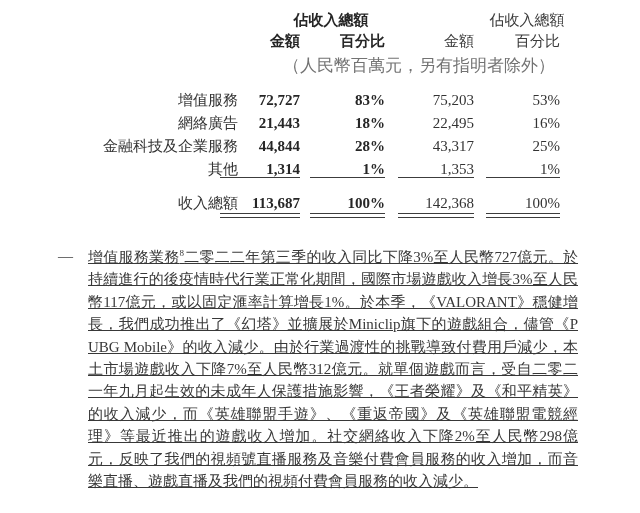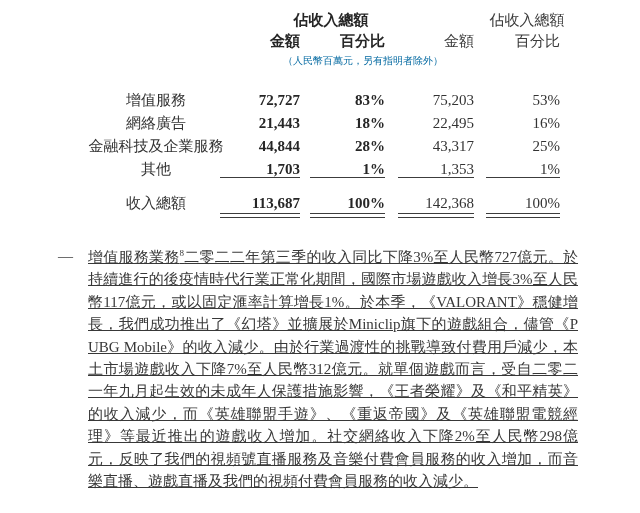--- a/index.html
+++ b/index.html
@@ -9,28 +9,28 @@
     position: relative;
     font-family: "Liberation Serif", "DejaVu Serif", serif;
     color: #333333;
     overflow: hidden;
   }
   .abs { position: absolute; }
   .b { font-weight: bold; color: #262626; }
   .hdr { font-size: 14.5px; line-height: 18px; }
   .trow { position: absolute; left: 0; width: 640px; font-size: 15px; line-height: 20px; }
   .trow > span { position: absolute; top: 0; white-space: nowrap; }
-  .lab { left: 66px;  width: 180px; text-align: center; }
+  .lab { left: 58px;  width: 180px; text-align: right; }
   .c1  { left: 220px; width: 80px;  text-align: right; }
   .c2  { left: 310px; width: 75px;  text-align: right; }
   .c3  { left: 398px; width: 76px;  text-align: right; }
   .c4  { left: 486px; width: 74px;  text-align: right; }
   .rule  { position: absolute; height: 0; border-top: 1.5px solid #3c3c3c; }
   .rule2 { position: absolute; height: 3px; border-top: 1.5px solid #3c3c3c; border-bottom: 1.5px solid #3c3c3c; }
-  .note { font-size: 10px; color: #0369a1; white-space: nowrap; }
+  .note { font-size: 17px; color: #737373; white-space: nowrap; }
   .bullet { font-size: 15px; color: #3a3a3a; }
   .ptext {
     width: 490px;
     font-size: 15px;
     line-height: 22.4px;
     text-align: justify;
     color: #383838;
     word-break: break-all;
     text-decoration: underline;
   }
@@ -74,21 +74,21 @@
   <div class="trow" style="top:136px">
     <span class="lab">金融科技及企業服務</span>
     <span class="c1 b">44,844</span>
     <span class="c2 b">28%</span>
     <span class="c3">43,317</span>
     <span class="c4">25%</span>
   </div>
 
   <div class="trow" style="top:159px">
     <span class="lab">其他</span>
-    <span class="c1 b">1,703</span>
+    <span class="c1 b">1,314</span>
     <span class="c2 b">1%</span>
     <span class="c3">1,353</span>
     <span class="c4">1%</span>
   </div>
 
   <div class="rule" style="left:220px; top:177px; width:80px"></div>
   <div class="rule" style="left:310px; top:177px; width:75px"></div>
   <div class="rule" style="left:398px; top:177px; width:76px"></div>
   <div class="rule" style="left:486px; top:177px; width:74px"></div>
 

